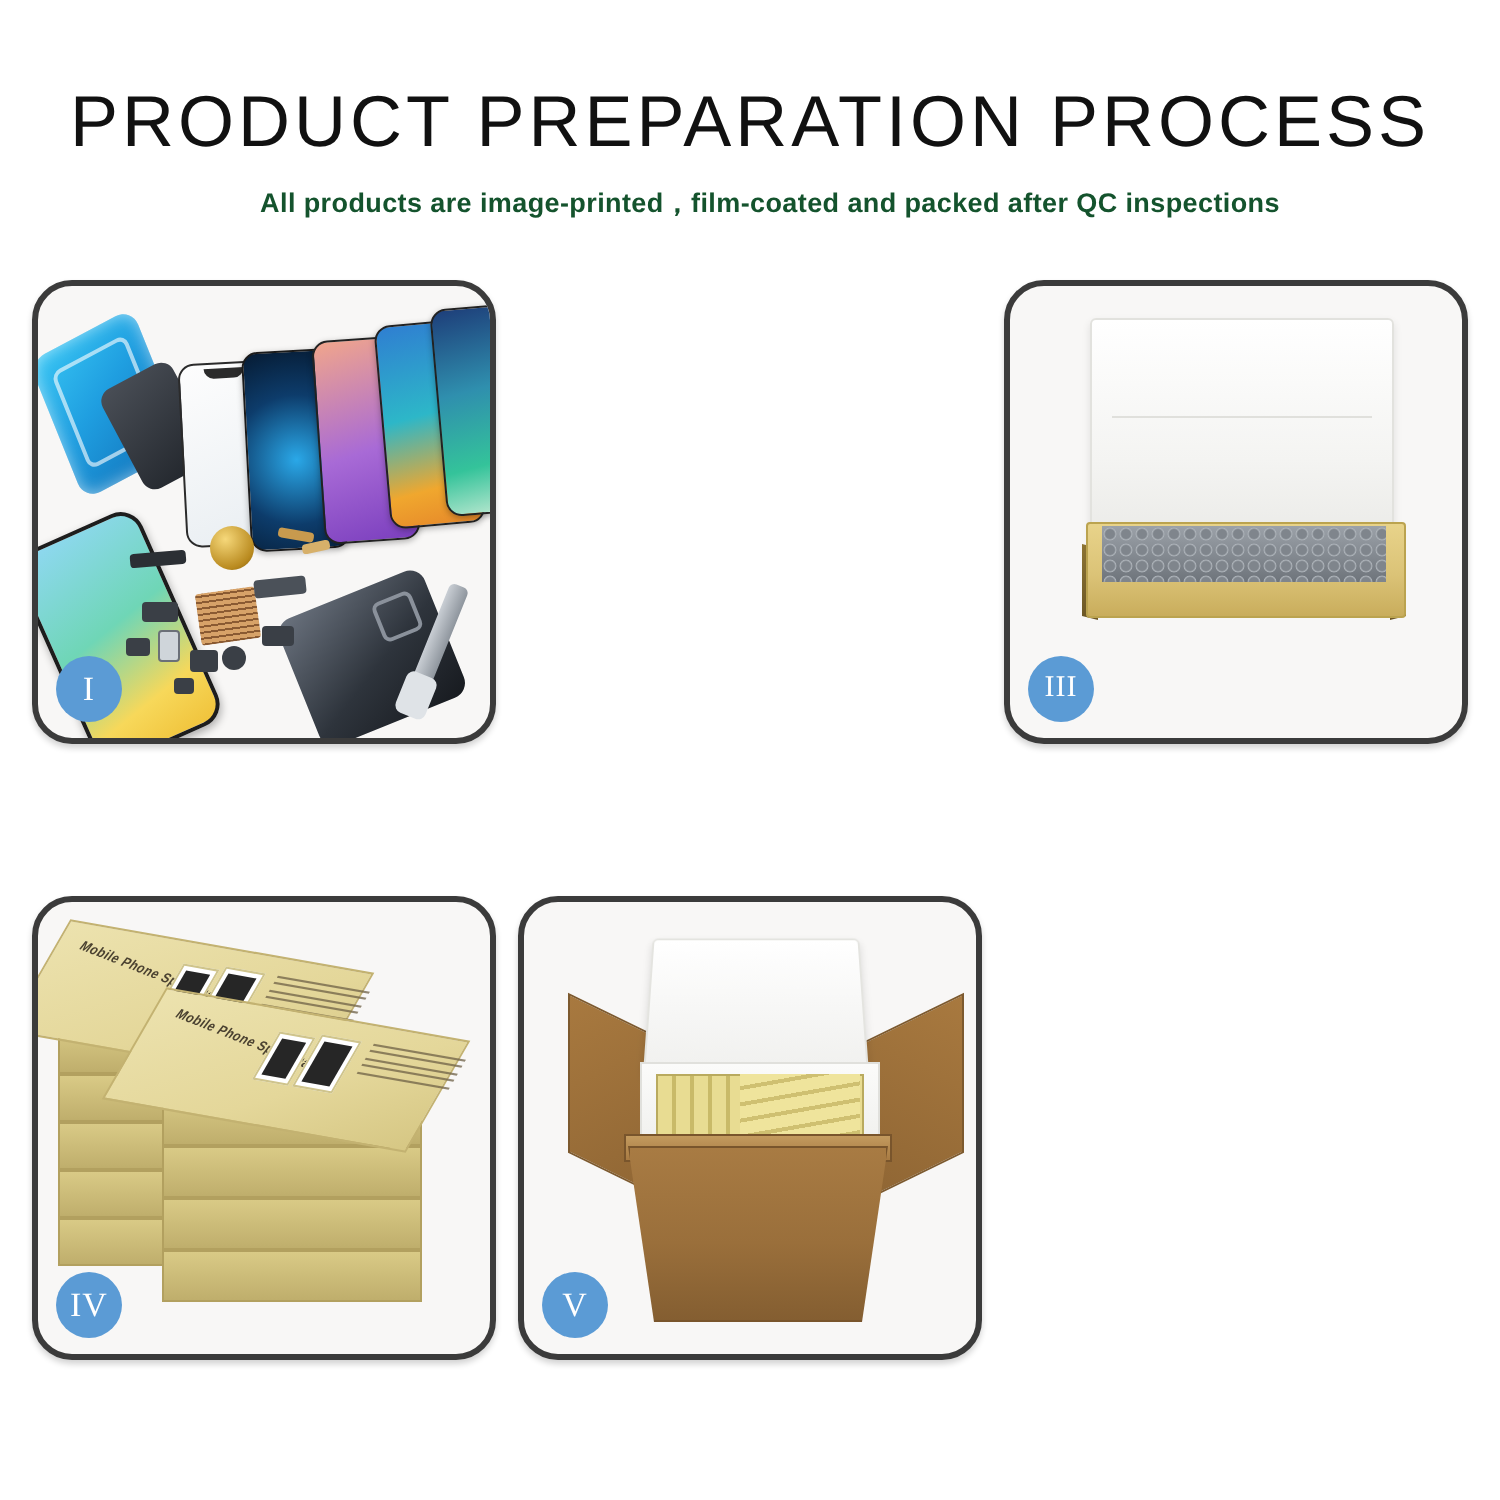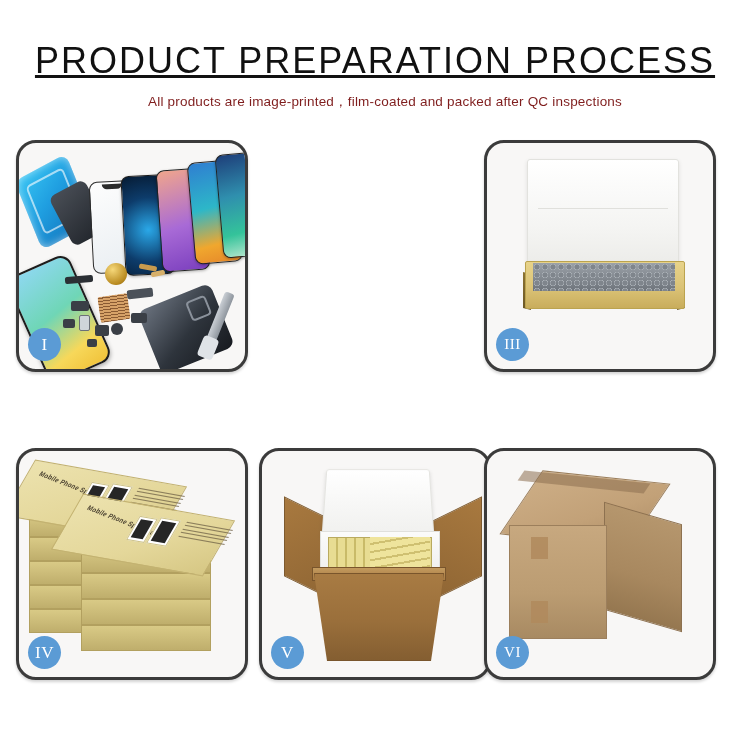--- a/index.html
+++ b/index.html
@@ -7,36 +7,36 @@
     width:750px;height:750px;background:#ffffff;
     font-family:"Liberation Sans","DejaVu Sans",sans-serif;
     overflow:hidden;position:relative;
   }
   .page{position:absolute;inset:0;}
 
   
   .header{position:absolute;left:0;top:0;width:750px;text-align:center;}
   .title{
     margin-top:42px;font-size:36px;letter-spacing:2.0px;color:#111111;
-    font-weight:400;line-height:1.05;white-space:nowrap;text-decoration:underline;
+    font-weight:400;line-height:1.05;white-space:nowrap;
   }
   .subtitle{
-    margin-top:13px;font-size:13.5px;color:#7f1d1d;letter-spacing:.2px;
-    font-weight:400;white-space:nowrap;padding-left:20px;
+    margin-top:13px;font-size:13.5px;color:#14532d;letter-spacing:.2px;
+    font-weight:700;white-space:nowrap;padding-left:20px;
   }
 
   
   .grid{position:absolute;left:16px;top:140px;width:718px;height:540px;}
   .panel{
     position:absolute;width:232px;height:232px;
     background:#f8f7f6;border:3px solid #3b3b3b;border-radius:20px;
     box-sizing:border-box;overflow:hidden;
     box-shadow:0 2px 3px rgba(0,0,0,.18);
   }
-  .panel.c0{left:0;}   .panel.c1{left:243px;} .panel.c2{left:468px;text-decoration:underline;}
+  .panel.c0{left:0;}   .panel.c1{left:243px;} .panel.c2{left:486px;text-decoration:underline;}
   .panel.r0{top:0;}    .panel.r1{top:308px;}
 
   .stage{position:absolute;inset:0;overflow:hidden;}
 
   
   .badge{
     position:absolute;left:9px;bottom:8px;width:33px;height:33px;border-radius:50%;
     background:#5b9bd5;color:#ffffff;
     font-family:"Liberation Serif","DejaVu Serif",serif;
     font-size:17px;line-height:33px;text-align:center;letter-spacing:.5px;
@@ -386,26 +386,15 @@
         <div class="foamlid"></div>
         <div class="foambox"></div>
         <div class="contents"></div>
         <div class="contents2"></div>
         <div class="rim"></div>
         <div class="body"></div>
       </div>
       <div class="badge">V</div>
     </div>
 
-    <div class="panel r1 c2 p6">
-      <div class="stage">
-        <div class="ctop"></div>
-        <div class="seam"></div>
-        <div class="cside"></div>
-        <div class="cfront"></div>
-        <div class="tapeA"></div>
-        <div class="tapeB"></div>
-      </div>
-      <div class="badge lg">VI</div>
-    </div>
 
   </div>
 </div>
 
 </body></html>

